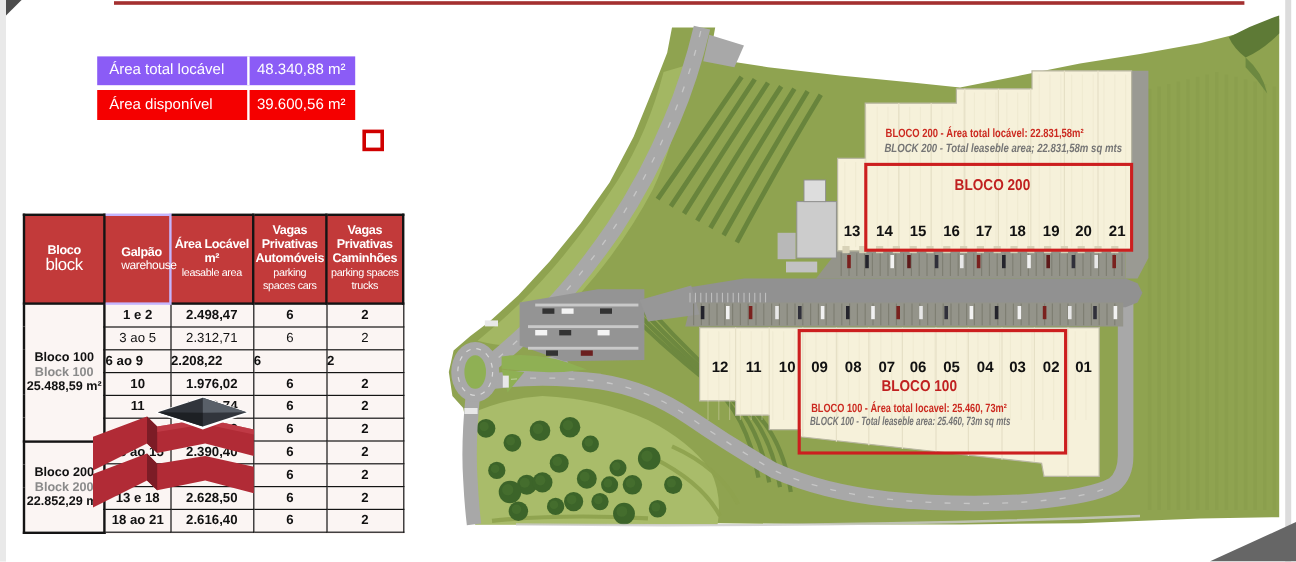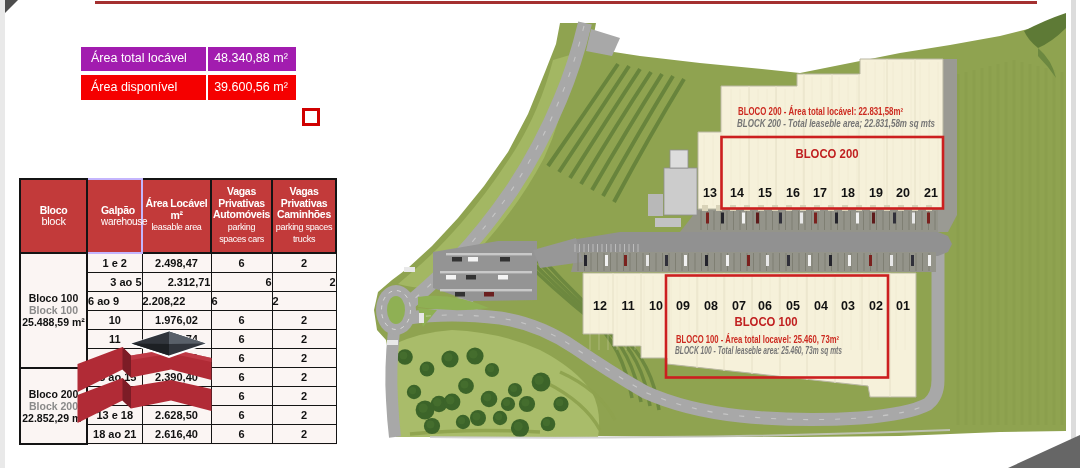--- a/index.html
+++ b/index.html
@@ -494,21 +494,21 @@
 <text x="676" y="343" font-size="10" font-weight="bold" fill="#cc2a20" textLength="163" lengthAdjust="spacingAndGlyphs">BLOCO 100 - Área total locavel: 25.460, 73m²</text>
 
 <text x="675" y="354" font-size="10" font-style="italic" font-weight="bold" fill="#757575" textLength="167" lengthAdjust="spacingAndGlyphs">BLOCK 100 - Total leaseble area: 25.460, 73m sq mts</text>
 
 <path d="M 430,437 Q 700,440 950,430" fill="none" stroke="#c9c9c9" stroke-width="2" opacity="0.8"></path>
     </svg>
 
 <div class="abs" style="left:81px;top:47px;width:215px;">
 
 
-  <div style="position:relative;height:24px;background:#a21caf;margin-bottom:4px;color:#fff;font-size:12.5px;">
+  <div style="position:relative;height:24px;background:#8b5cf6;margin-bottom:4px;color:#fff;font-size:12.5px;">
     <span style="position:absolute;left:10px;top:4px;">Área total locável</span>
     <span style="position:absolute;left:127px;top:4px;width:86px;text-align:center;">48.340,88 m²</span>
     <div style="position:absolute;left:125px;top:0;width:2px;height:24px;background:#fff;"></div>
   </div>
 
   <div style="position:relative;height:25px;background:#f50000;color:#fff;font-size:12.5px;">
     <span style="position:absolute;left:10px;top:5px;">Área disponível</span>
     <span style="position:absolute;left:127px;top:5px;width:86px;text-align:center;">39.600,56 m²</span>
     <div style="position:absolute;left:125px;top:0;width:2px;height:25px;background:#fff;"></div>
   </div>
@@ -520,34 +520,34 @@
 <colgroup>
         <col style="width:67px">
         <col style="width:55px">
         <col style="width:69px">
         <col style="width:61px">
         <col style="width:64px">
       </colgroup>
 
 <tbody>
         <tr style="background:#c23a3a;color:#fff;height:74px;">
-<th style="border:2px solid #141414;font-size:10.5px;line-height:11.5px;letter-spacing:-0.3px;padding:0;">Bloco<br><span style="font-weight:normal;font-size:11px;">block</span></th>
+<th style="border:2px solid #141414;font-size:10.5px;line-height:11.5px;letter-spacing:-0.3px;padding:0;">Bloco<br><span style="font-weight:normal;font-size:14px;">block</span></th>
 <th style="border:2px solid #c4b5fd;font-size:10.5px;line-height:11.5px;letter-spacing:-0.3px;padding:13px;">Galpão<br><span style="font-weight:normal;font-size:10px;margin-top:29px;">warehouse</span></th>
 <th style="border:2px solid #141414;font-size:10.5px;line-height:11.5px;letter-spacing:-0.3px;padding:0;">Área Locável<br>m²<br><span style="font-weight:normal;font-size:9px;">leasable area</span></th>
 <th style="border:2px solid #141414;font-size:10.5px;line-height:11.5px;letter-spacing:-0.3px;padding:0;">Vagas<br>Privativas<br>Automóveis<br><span style="font-weight:normal;font-size:9px;">parking<br>spaces cars</span></th>
 <th style="border:2px solid #141414;font-size:10.5px;line-height:11.5px;letter-spacing:-0.3px;padding:0;">Vagas<br>Privativas<br>Caminhões<br><span style="font-weight:normal;font-size:9px;">parking spaces<br>trucks</span></th>
 </tr>
 <tr style="height:19.1px;font-size:11px;font-weight:bold;text-align:center;color:#111">
           <td rowspan="6" style="border:2px solid #141414;font-size:10.5px;line-height:12px;text-align:center;white-space:nowrap;"><b>Bloco 100</b><br><span style="color:#8a8a8a;">Block 100</span><br><b>25.488,59 m²</b></td>
           <td style="border:1.6px solid #141414;">1 e 2</td>
           <td style="border:1.6px solid #141414;">2.498,47</td>
           <td style="border:1.6px solid #141414;">6</td>
           <td style="border:1.6px solid #141414;">2</td>
         </tr>
-        <tr style="height:19.1px;font-size:11px;font-weight:bold;text-align:right;color:#111">
+        <tr style="height:19.1px;font-size:11px;font-weight:normal;text-align:center;color:#111">
           <td style="border:1.6px solid #141414;">3 ao 5</td>
           <td style="border:1.6px solid #141414;">2.312,71</td>
           <td style="border:1.6px solid #141414;">6</td>
           <td style="border:1.6px solid #141414;">2</td>
         </tr>
         <tr style="height:19.1px;font-size:11px;font-weight:bold;text-align:left;color:#111">
           <td style="border:1.6px solid #141414;">6 ao 9</td>
           <td style="border:1.6px solid #141414;">2.208,22</td>
           <td style="border:1.6px solid #141414;">6</td>
           <td style="border:1.6px solid #141414;">2</td>

